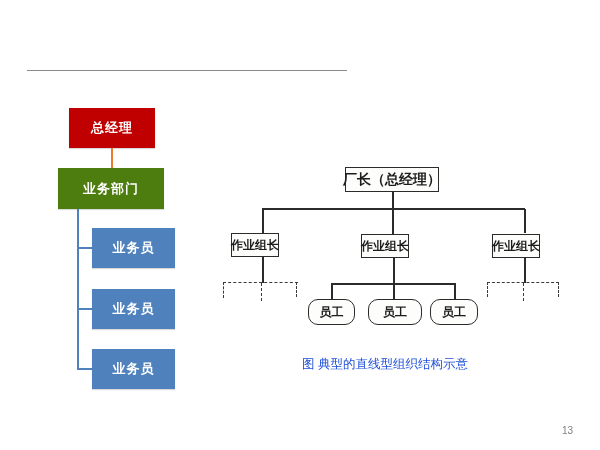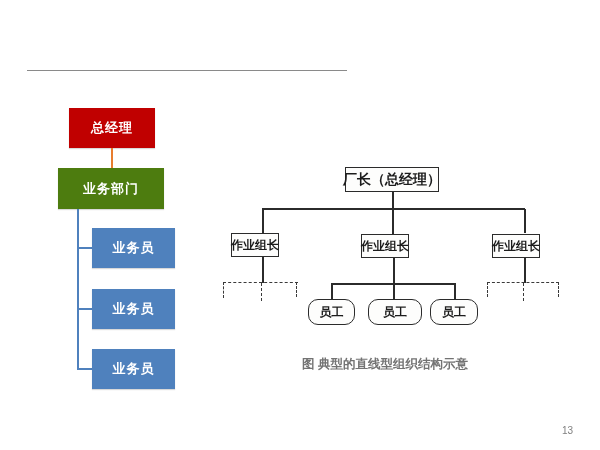--- a/index.html
+++ b/index.html
@@ -83,21 +83,21 @@
   .fd-l-v1 { left: 223px; top: 282px; height: 16px; }
   .fd-l-v2 { left: 261px; top: 283px; height: 18px; }
   .fd-l-v3 { left: 296px; top: 282px; height: 15px; }
   .fd-r-h  { left: 487px; top: 282px; width: 72px; }
   .fd-r-v1 { left: 487px; top: 282px; height: 15px; }
   .fd-r-v2 { left: 523px; top: 283px; height: 18px; }
   .fd-r-v3 { left: 558px; top: 282px; height: 15px; }
 
   .f-caption {
     position: absolute; left: 302px; top: 356px;
-    font-size: 12.5px; font-weight: bold; color: #737373; white-space: nowrap;
+    font-size: 12.5px; font-weight: normal; color: #1d4ed8; white-space: nowrap;
   }
 
   .page-number {
     position: absolute; left: 562px; top: 425px;
     font-size: 10px; color: #808080;
   }
 </style>
 </head>
 <body>
 

